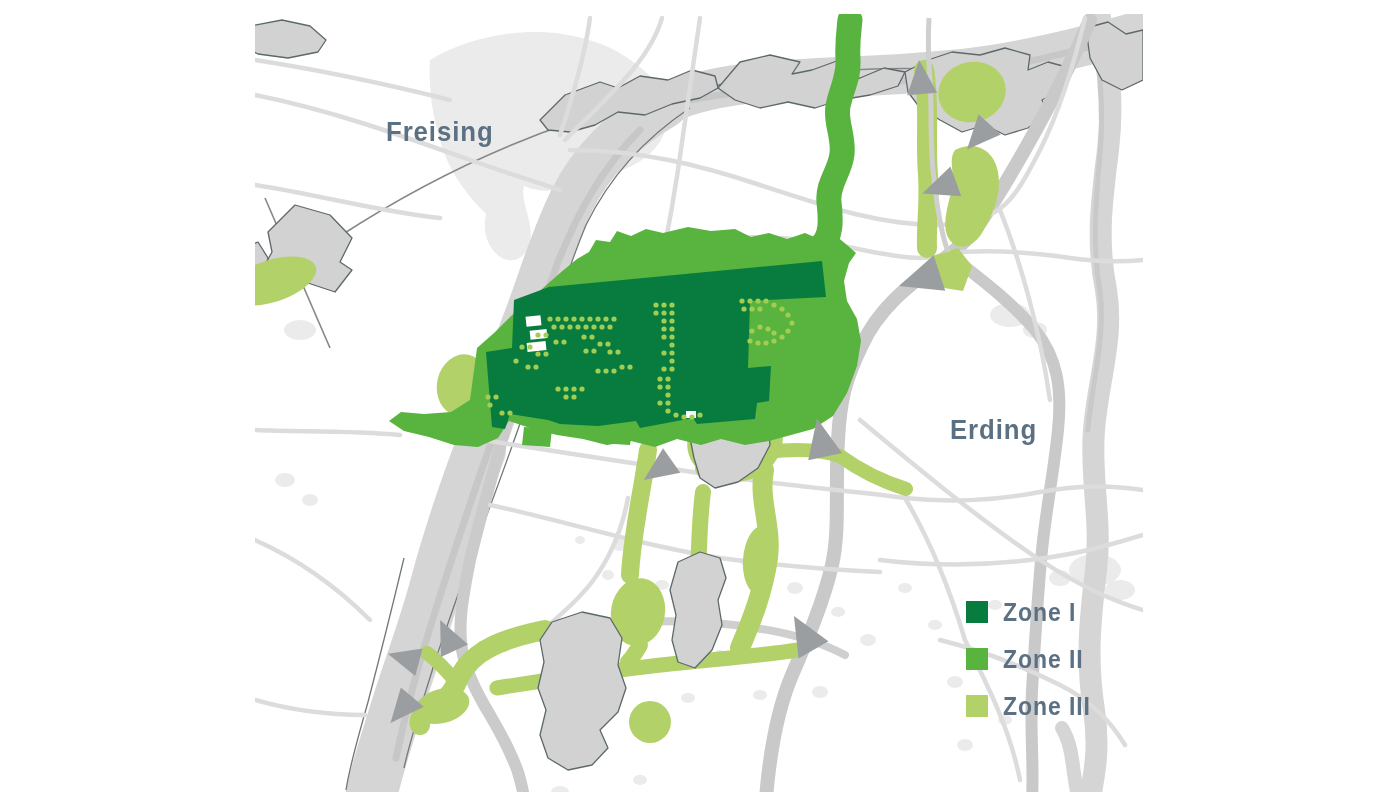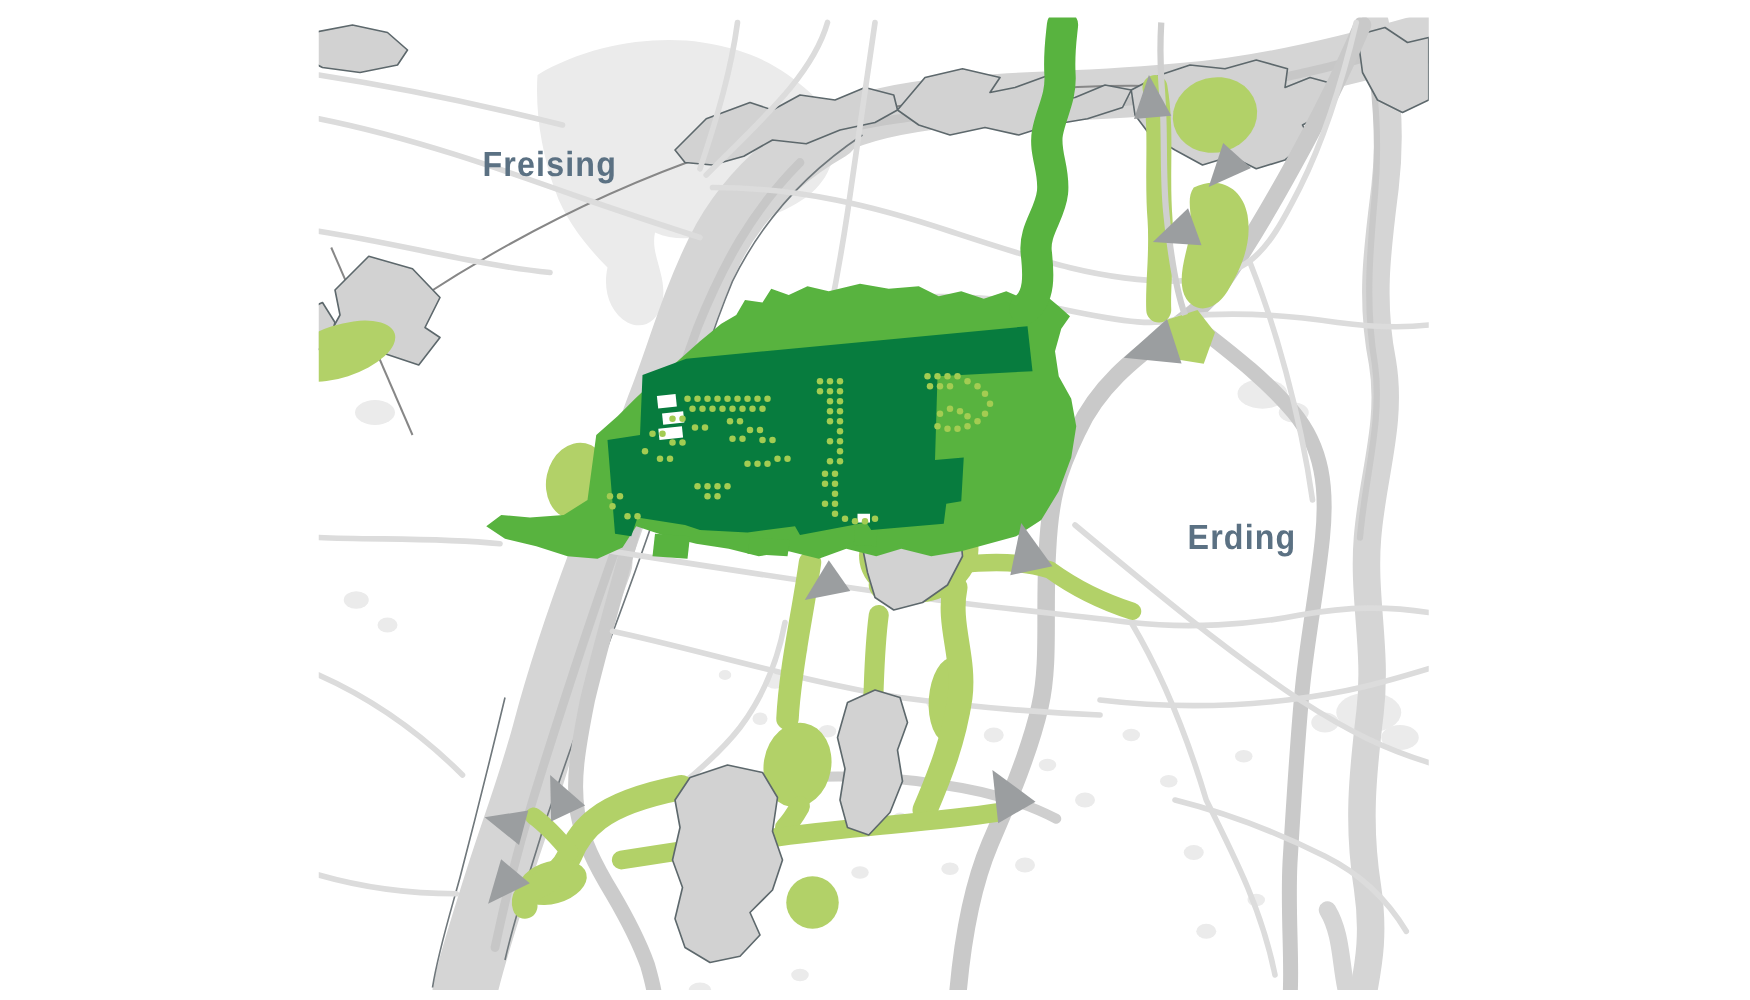--- a/index.html
+++ b/index.html
@@ -313,13 +313,33 @@
           <polygon points="0,-21 15,13 -15,13" transform="translate(404 707) rotate(220) scale(1)"></polygon>
         </g>
   </g>
 </svg>
 </div>
 
 <div class="overlay">
   <div class="city-label" id="label-freising">Freising</div>
   <div class="city-label" id="label-erding">Erding</div>
 
+  <div class="legend">
+    <div class="legend-row">
+      <svg class="legend-swatch" width="22" height="22">
+        <rect width="22" height="22" fill="#077c3e"></rect>
+      </svg>
+      <span class="legend-label">Zone I</span>
+    </div>
+    <div class="legend-row">
+      <svg class="legend-swatch" width="22" height="22">
+        <rect width="22" height="22" fill="#58b33f"></rect>
+      </svg>
+      <span class="legend-label">Zone II</span>
+    </div>
+    <div class="legend-row">
+      <svg class="legend-swatch" width="22" height="22">
+        <rect width="22" height="22" fill="#b2d168"></rect>
+      </svg>
+      <span class="legend-label">Zone III</span>
+    </div>
+  </div>
 </div>
 
 </body></html>

